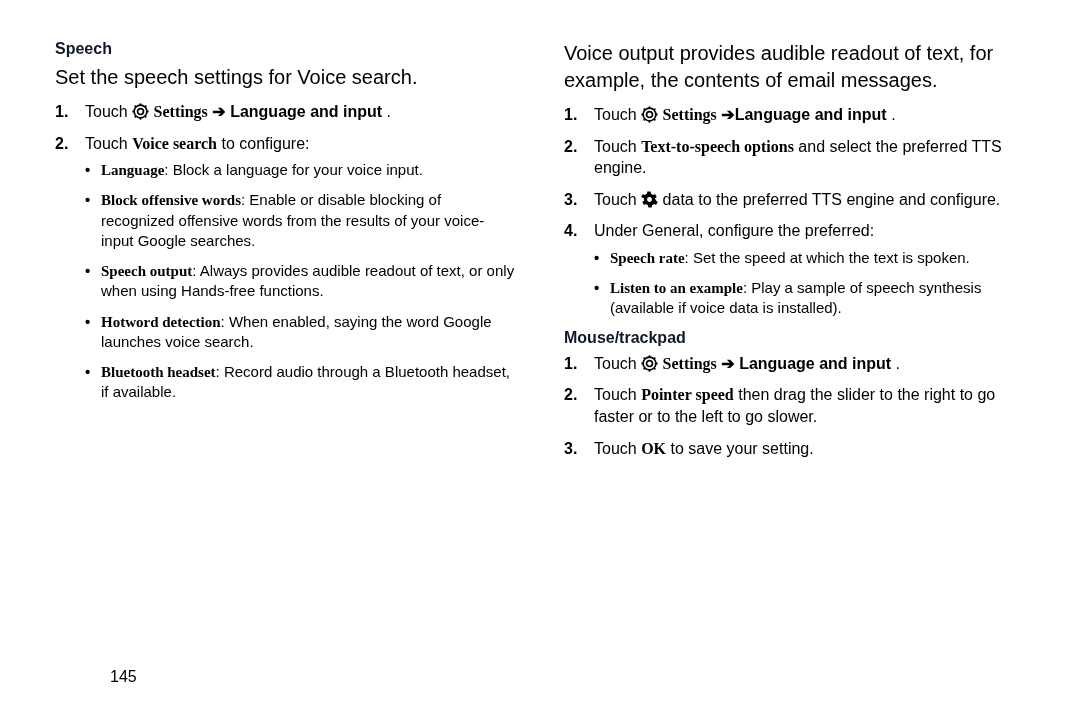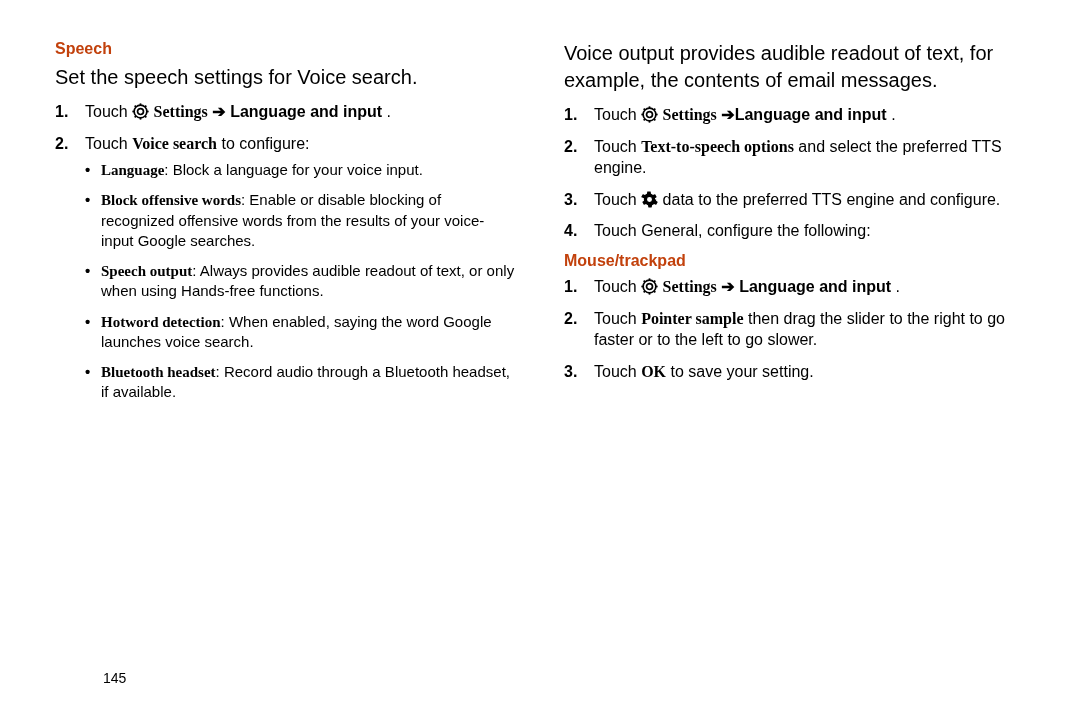--- a/index.html
+++ b/index.html
@@ -15,21 +15,21 @@
   .page {
     display: flex;
     padding: 40px 55px 0 55px;
     gap: 48px;
   }
   .col {
     flex: 1;
     min-width: 0;
   }
   .heading {
-    color: #c2410c;
+    color: #0f172a;
     font-weight: bold;
     font-size: 16px;
     font-family: Arial, Helvetica, sans-serif;
     margin-bottom: 6px;
   }
   .intro {
     font-size: 20px;
     margin-bottom: 10px;
     line-height: 1.35;
     font-family: Arial, Helvetica, sans-serif;
@@ -82,22 +82,22 @@
   .arrow { font-family: Arial, sans-serif; }
   .settings-icon, .gear-icon {
     display: inline-block;
     vertical-align: -3px;
     width: 17px;
     height: 17px;
   }
   .page-num {
     position: absolute;
     bottom: 34px;
-    left: 103px;
-    font-size: 14px;
+    left: 110px;
+    font-size: 16px;
     font-family: Arial, Helvetica, sans-serif;
   }
 </style>
 </head>
 <body>
 
 <div class="page">
 
   <div class="col">
     <div class="heading">Speech</div>
@@ -171,21 +171,25 @@
       <li>
         <span>Touch </span>
         <span class="gear-icon">
           <svg viewBox="0 0 24 24" fill="#000">
             <path d="M12 8.5a3.5 3.5 0 1 0 0 7 3.5 3.5 0 0 0 0-7zm9.4 3.5c0 .6-.05 1.1-.14 1.6l2.1 1.6c.2.15.25.4.12.63l-2 3.46c-.12.22-.4.3-.62.22l-2.5-1a7.6 7.6 0 0 1-2.77 1.6l-.38 2.65c-.04.24-.24.41-.48.41h-4c-.24 0-.44-.17-.48-.41l-.38-2.65a7.6 7.6 0 0 1-2.77-1.6l-2.5 1c-.22.08-.5 0-.62-.22l-2-3.46a.5.5 0 0 1 .12-.63l2.1-1.6c-.09-.5-.14-1-.14-1.6s.05-1.1.14-1.6L.6 8.8a.5.5 0 0 1-.12-.63l2-3.46c.12-.22.4-.3.62-.22l2.5 1a7.6 7.6 0 0 1 2.77-1.6l.38-2.65c.04-.24.24-.41.48-.41h4c.24 0 .44.17.48.41l.38 2.65c1.03.37 1.97.92 2.77 1.6l2.5-1c.22-.08.5 0 .62.22l2 3.46c.13.23.08.48-.12.63l-2.1 1.6c.09.5.14 1 .14 1.6z"></path>
           </svg>
         </span>
         <span> data to the preferred TTS engine and configure.</span>
       </li>
       <li>
-        <span>Touch General, configure the following:</span>
+        <span>Under General, configure the preferred:</span>
+        <ul class="bullets">
+          <li><span class="b">Speech rate</span><span>: Set the speed at which the text is spoken.</span></li>
+          <li><span class="b">Listen to an example</span><span>: Play a sample of speech synthesis (available if voice data is installed).</span></li>
+        </ul>
       </li>
     </ol>
 
     <div class="heading" style="margin-top:6px">Mouse/trackpad</div>
 
     <ol class="steps">
       <li>
         <span>Touch </span>
         <span class="settings-icon">
           <svg viewBox="0 0 24 24" fill="none" stroke="#000" stroke-width="2.4">
@@ -200,21 +204,21 @@
             <line x1="3.8" y1="20.2" x2="5.9" y2="18.1"></line>
               <line x1="18.1" y1="5.9" x2="20.2" y2="3.8"></line>
           </svg>
         </span>
         <span class="b"> Settings</span>
         <span class="b arrow"> ➔ Language and input</span>
         <span>.</span>
       </li>
       <li>
         <span>Touch </span>
-        <span class="b">Pointer sample</span>
+        <span class="b">Pointer speed</span>
         <span> then drag the slider to the right to go faster or to the left to go slower.</span>
       </li>
       <li>
         <span>Touch </span>
         <span class="b">OK</span>
         <span> to save your setting.</span>
       </li>
     </ol>
   </div>
 </div>

